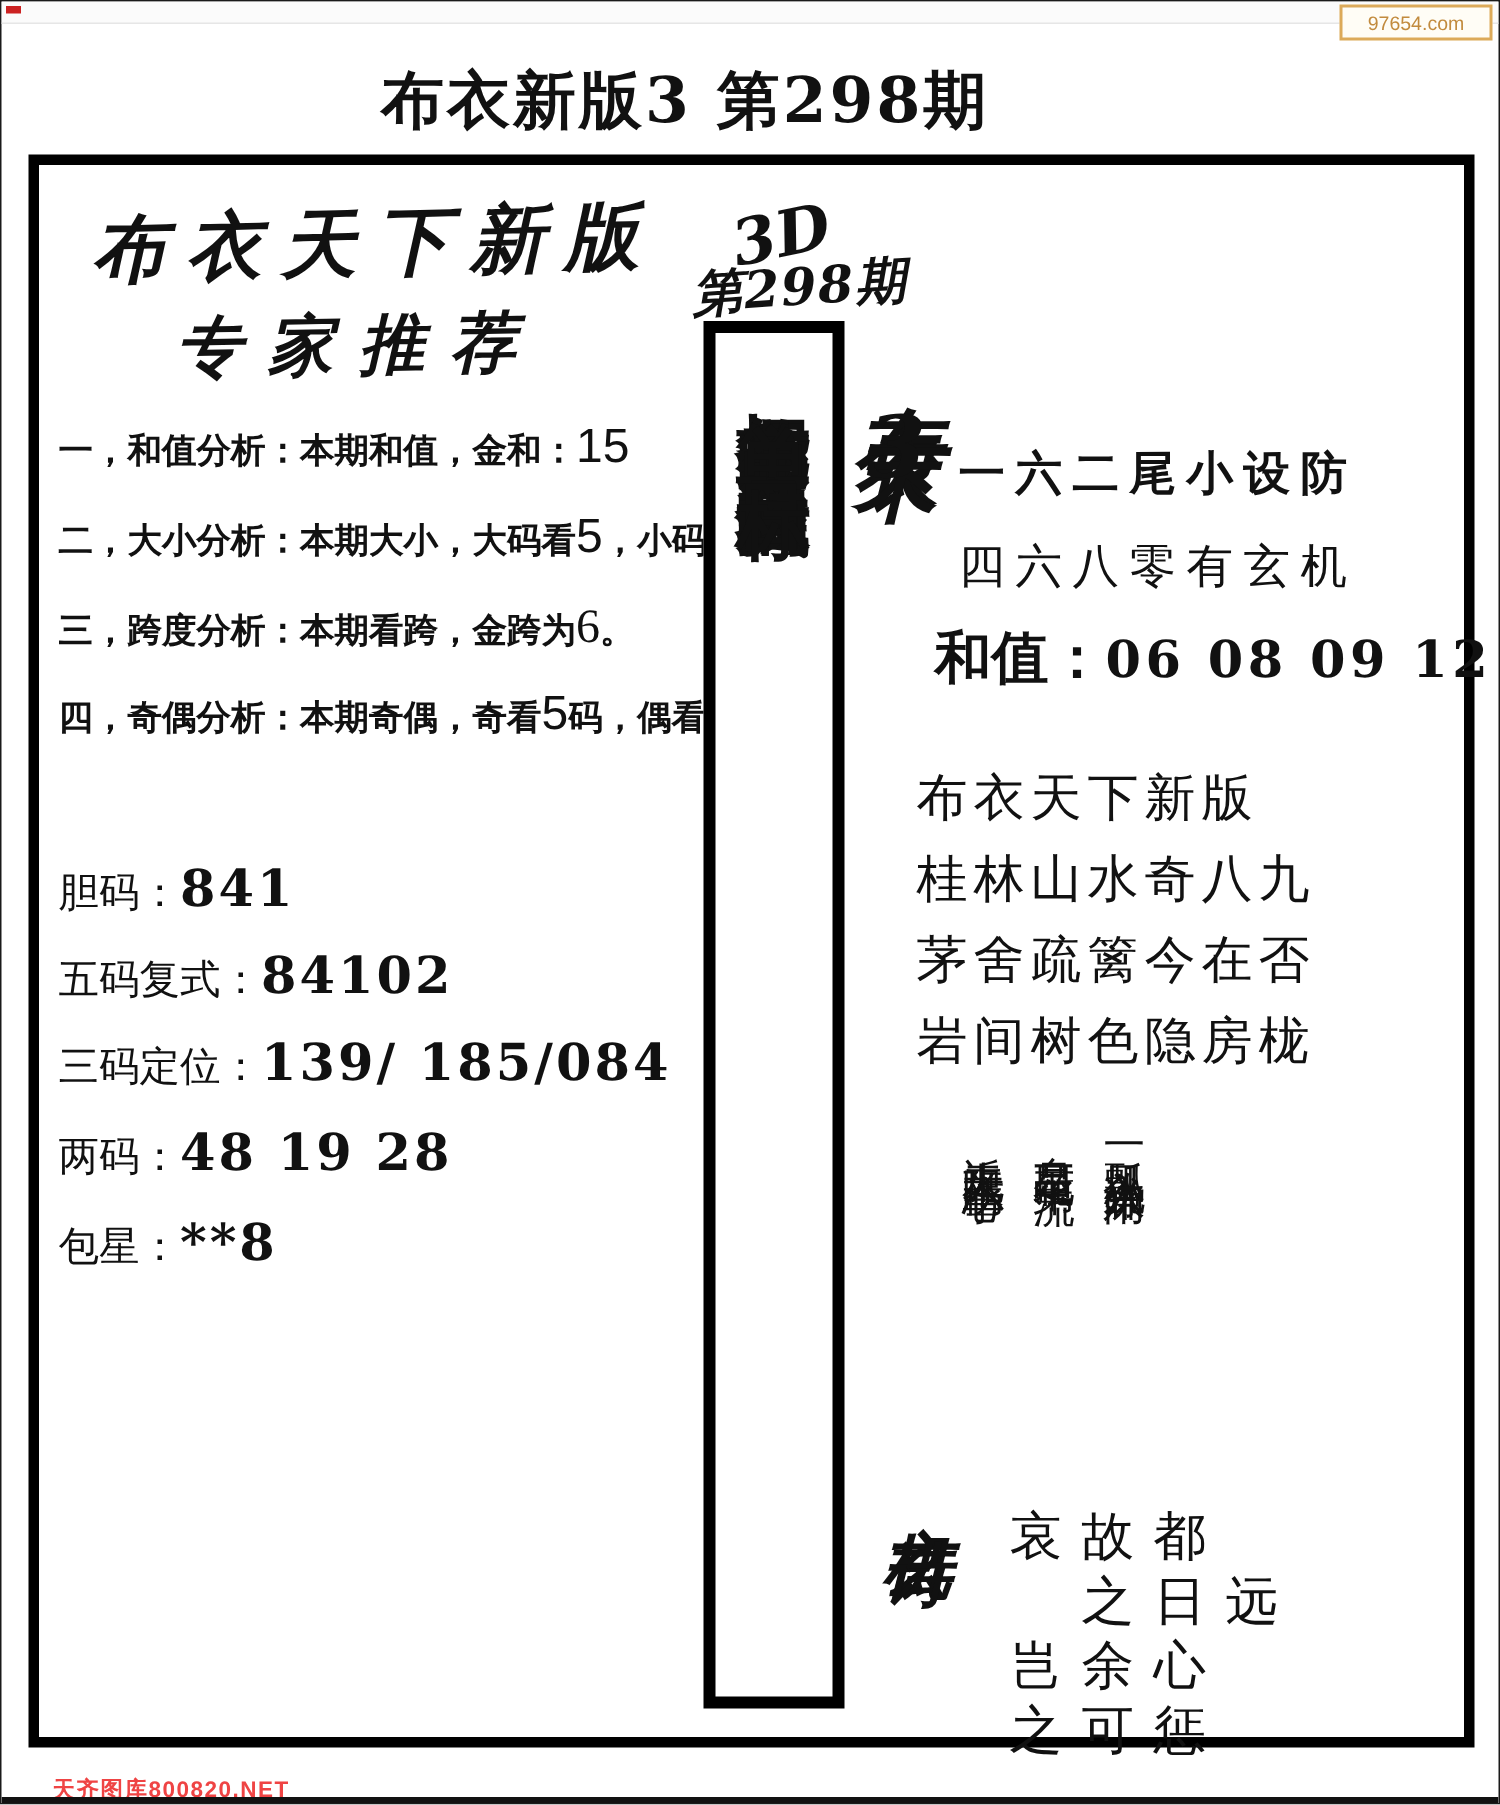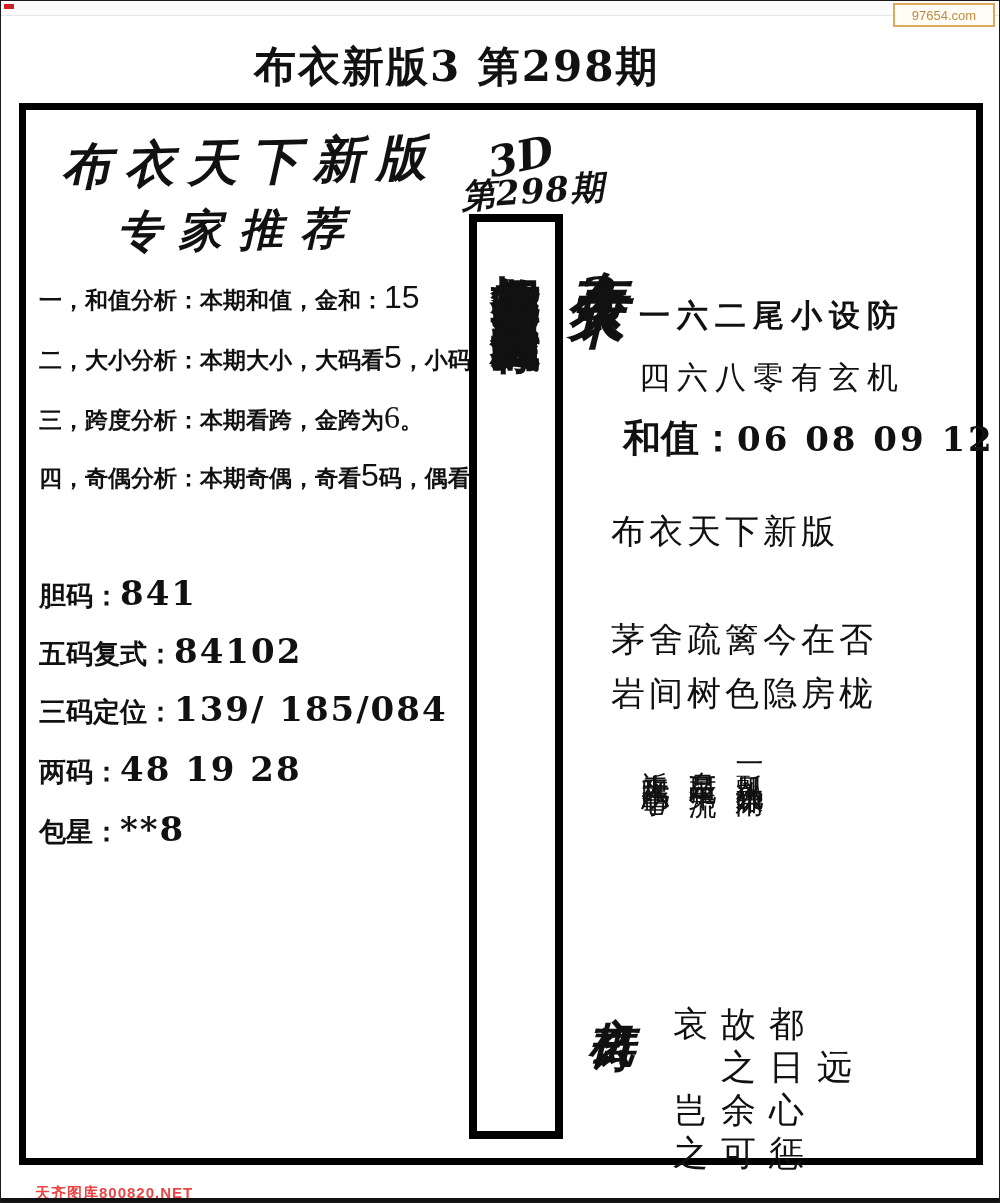--- a/index.html
+++ b/index.html
@@ -19,21 +19,21 @@
   .main-box{position:absolute;left:18px;top:102px;width:964px;height:1062px;border:7px solid #000;box-sizing:border-box;}
 
   .callig{font-weight:bold;font-style:italic;}
   .brand-header{position:absolute;left:60px;top:128px;font-size:50px;letter-spacing:13px;white-space:nowrap;transform:rotate(-1.5deg);}
   .sub-header{position:absolute;left:116px;top:200px;font-size:44px;letter-spacing:17px;white-space:nowrap;transform:rotate(-1deg);}
 
   .analysis-line{position:absolute;left:38px;font-family:"Liberation Sans","DejaVu Sans",sans-serif;font-weight:600;font-size:23px;white-space:nowrap;}
   .analysis-line .bignum{font-size:32px;font-weight:400;}
 
   .pick-row{position:absolute;left:38px;white-space:nowrap;}
-  .pick-label{font-size:27px;font-weight:bold;}
+  .pick-label{font-size:27px;font-weight:normal;}
   .pick-value{font-size:34px;font-weight:bold;letter-spacing:2px;}
 
   .banner-game{position:absolute;left:487px;top:131px;font-size:42px;font-weight:bold;font-style:italic;transform:rotate(-12deg);}
   .banner-issue{position:absolute;left:460px;top:168px;font-size:34px;font-weight:bold;letter-spacing:1px;transform:rotate(-4deg);white-space:nowrap;}
   .banner-box{
     position:absolute;left:468px;top:213px;width:94px;height:925px;border:8px solid #000;box-sizing:border-box;
     display:flex;flex-direction:column;align-items:center;padding-top:14px;gap:34px;background:#fff;
   }
   .banner-text{writing-mode:vertical-rl;text-orientation:upright;font-size:50px;font-weight:bold;line-height:1;letter-spacing:1px;}
 
@@ -95,20 +95,21 @@
   </div>
 
   <div class="brand-vertical"><span>布衣天下</span><span>3</span></div>
 
   <div class="tip-line" style="top:294px;font-weight:bold;">一六二尾小设防</div>
   <div class="tip-line" style="top:356px;">四六八零有玄机</div>
 
   <div class="sum-line"><span class="sum-label">和值：</span><span class="sum-value">06 08 09 12 10</span></div>
 
   <div class="poem-line" style="top:508px;">布衣天下新版</div>
+  <div class="poem-line" style="top:562px;">桂林山水奇八九</div>
   <div class="poem-line" style="top:616px;">茅舍疏篱今在否</div>
   <div class="poem-line" style="top:670px;">岩间树色隐房栊</div>
 
   <div class="verse-cols">
     <div class="verse-col">近来无限伤心事</div>
     <div class="verse-col">自是花中第一流</div>
     <div class="verse-col">一瓢风入犹嫌闹</div>
   </div>
 
   <div class="xuanji-label">玄机诗</div>

